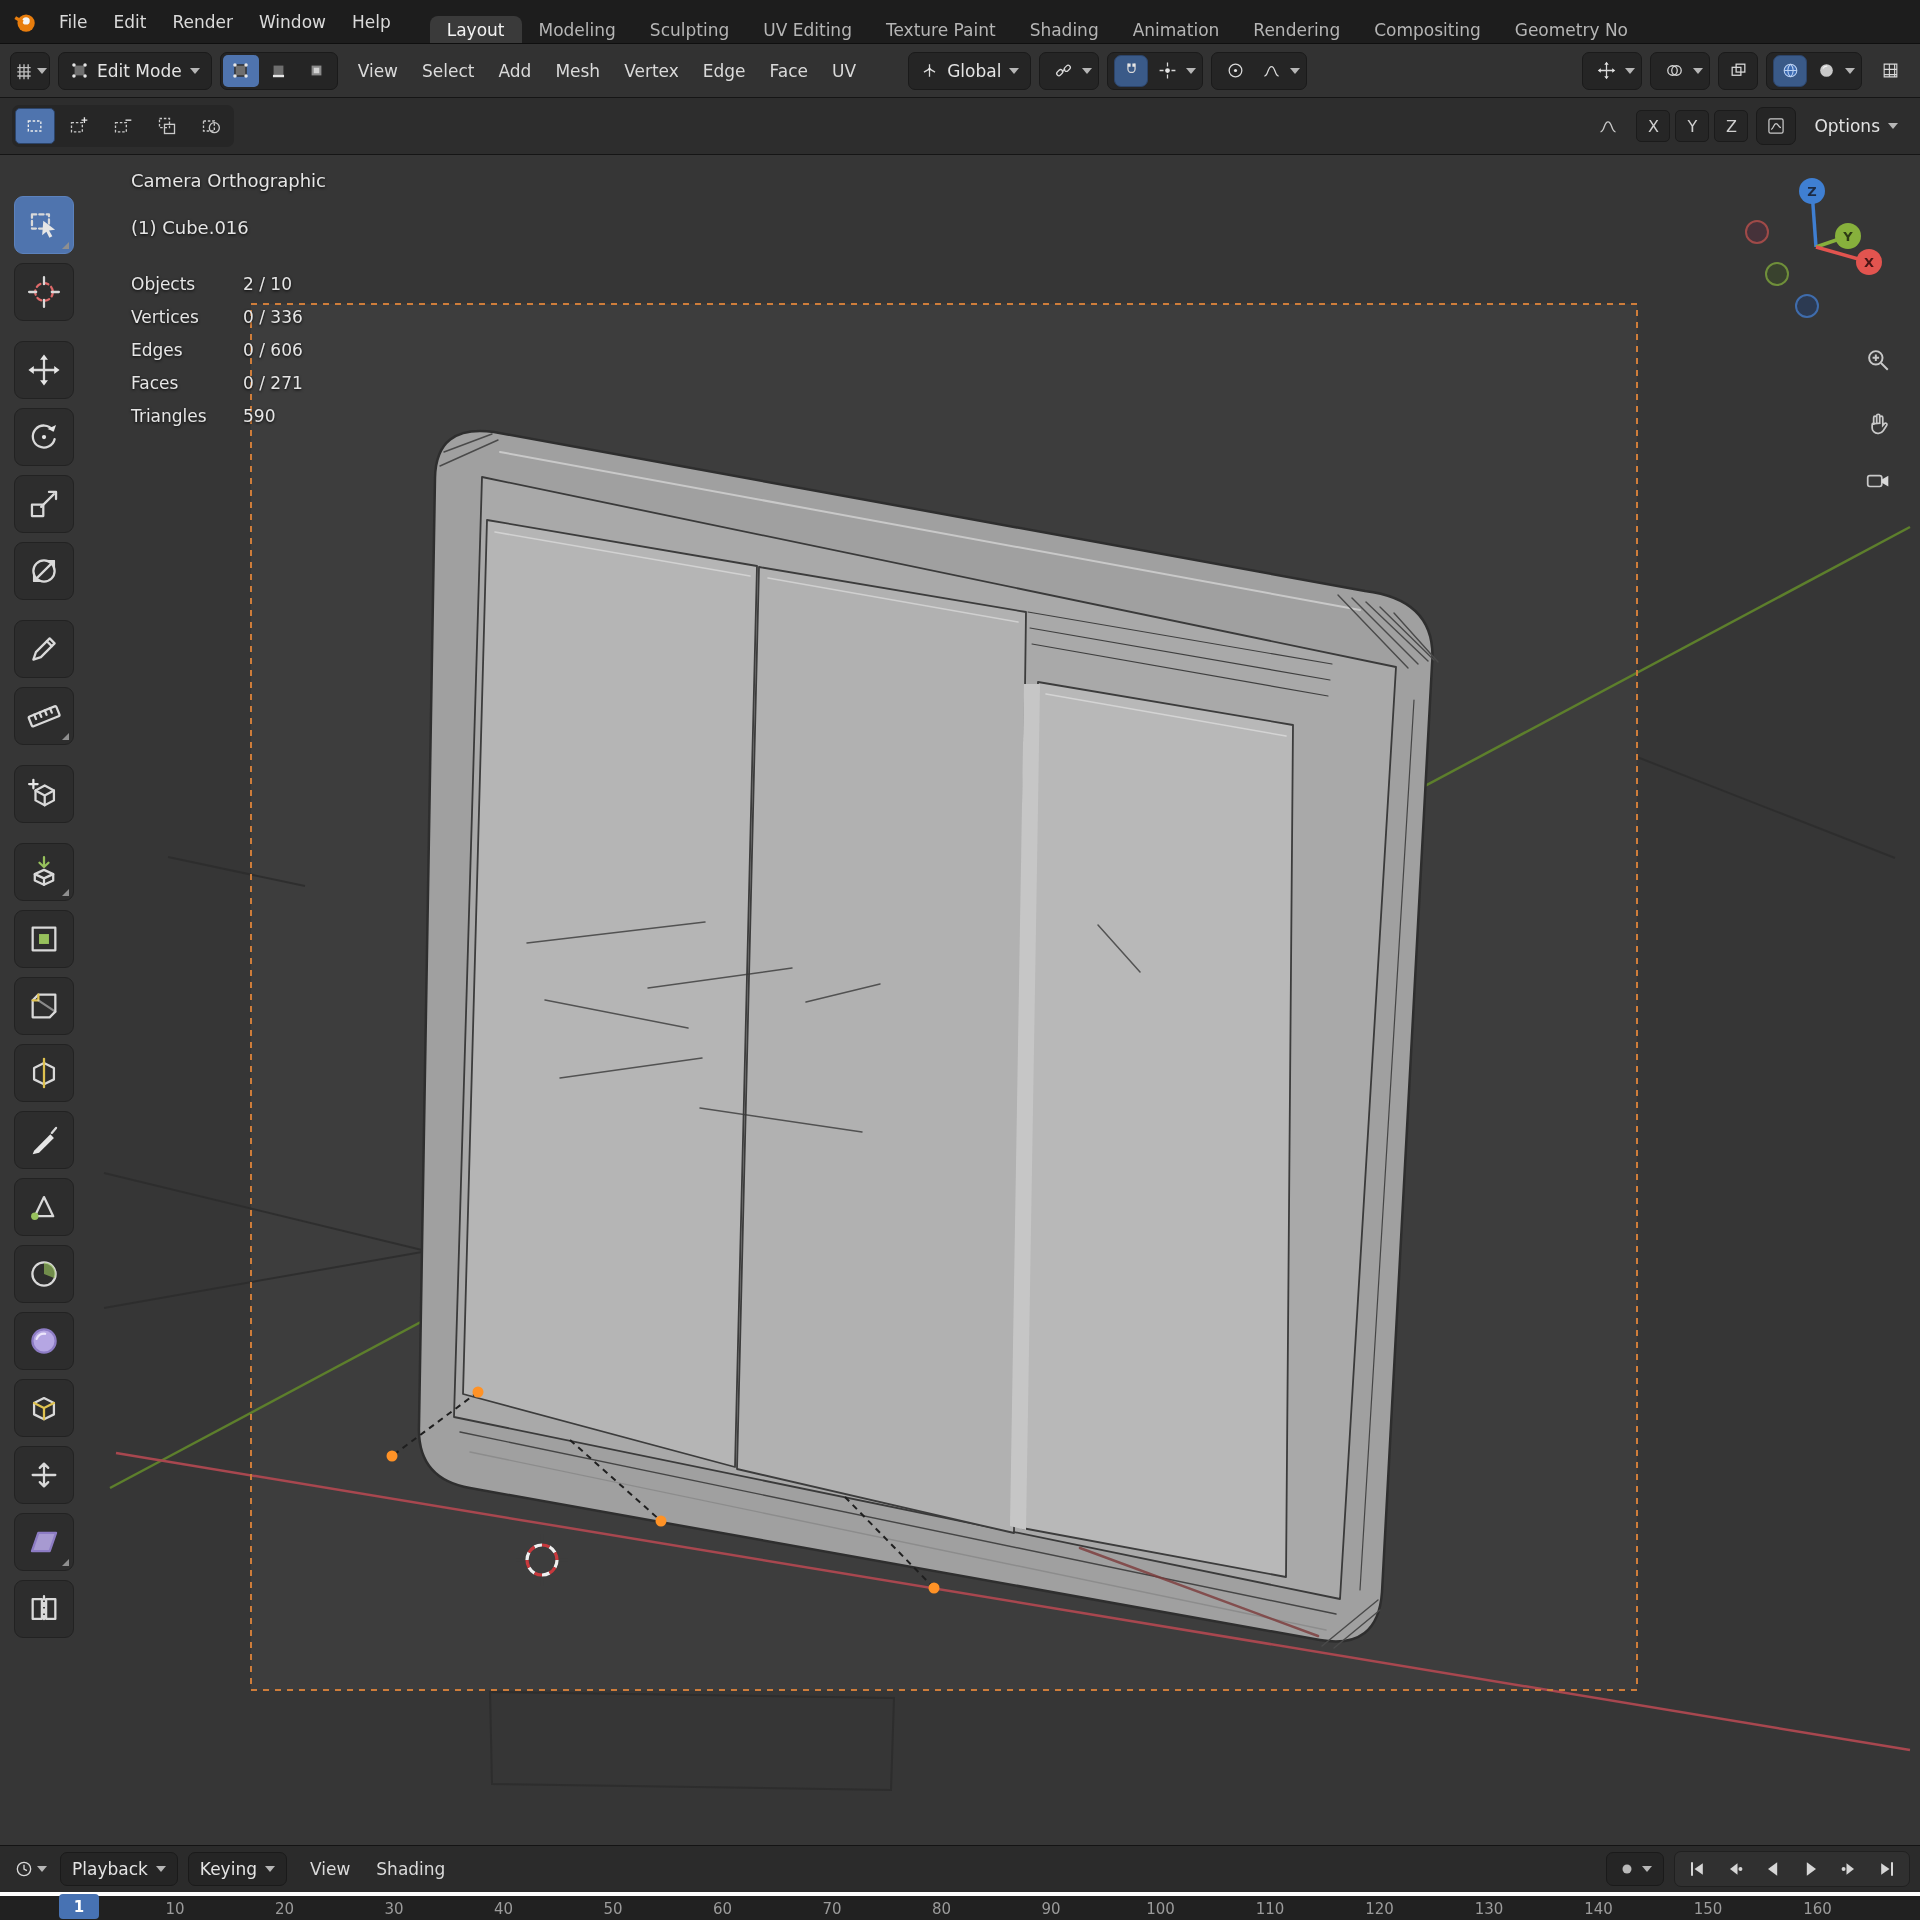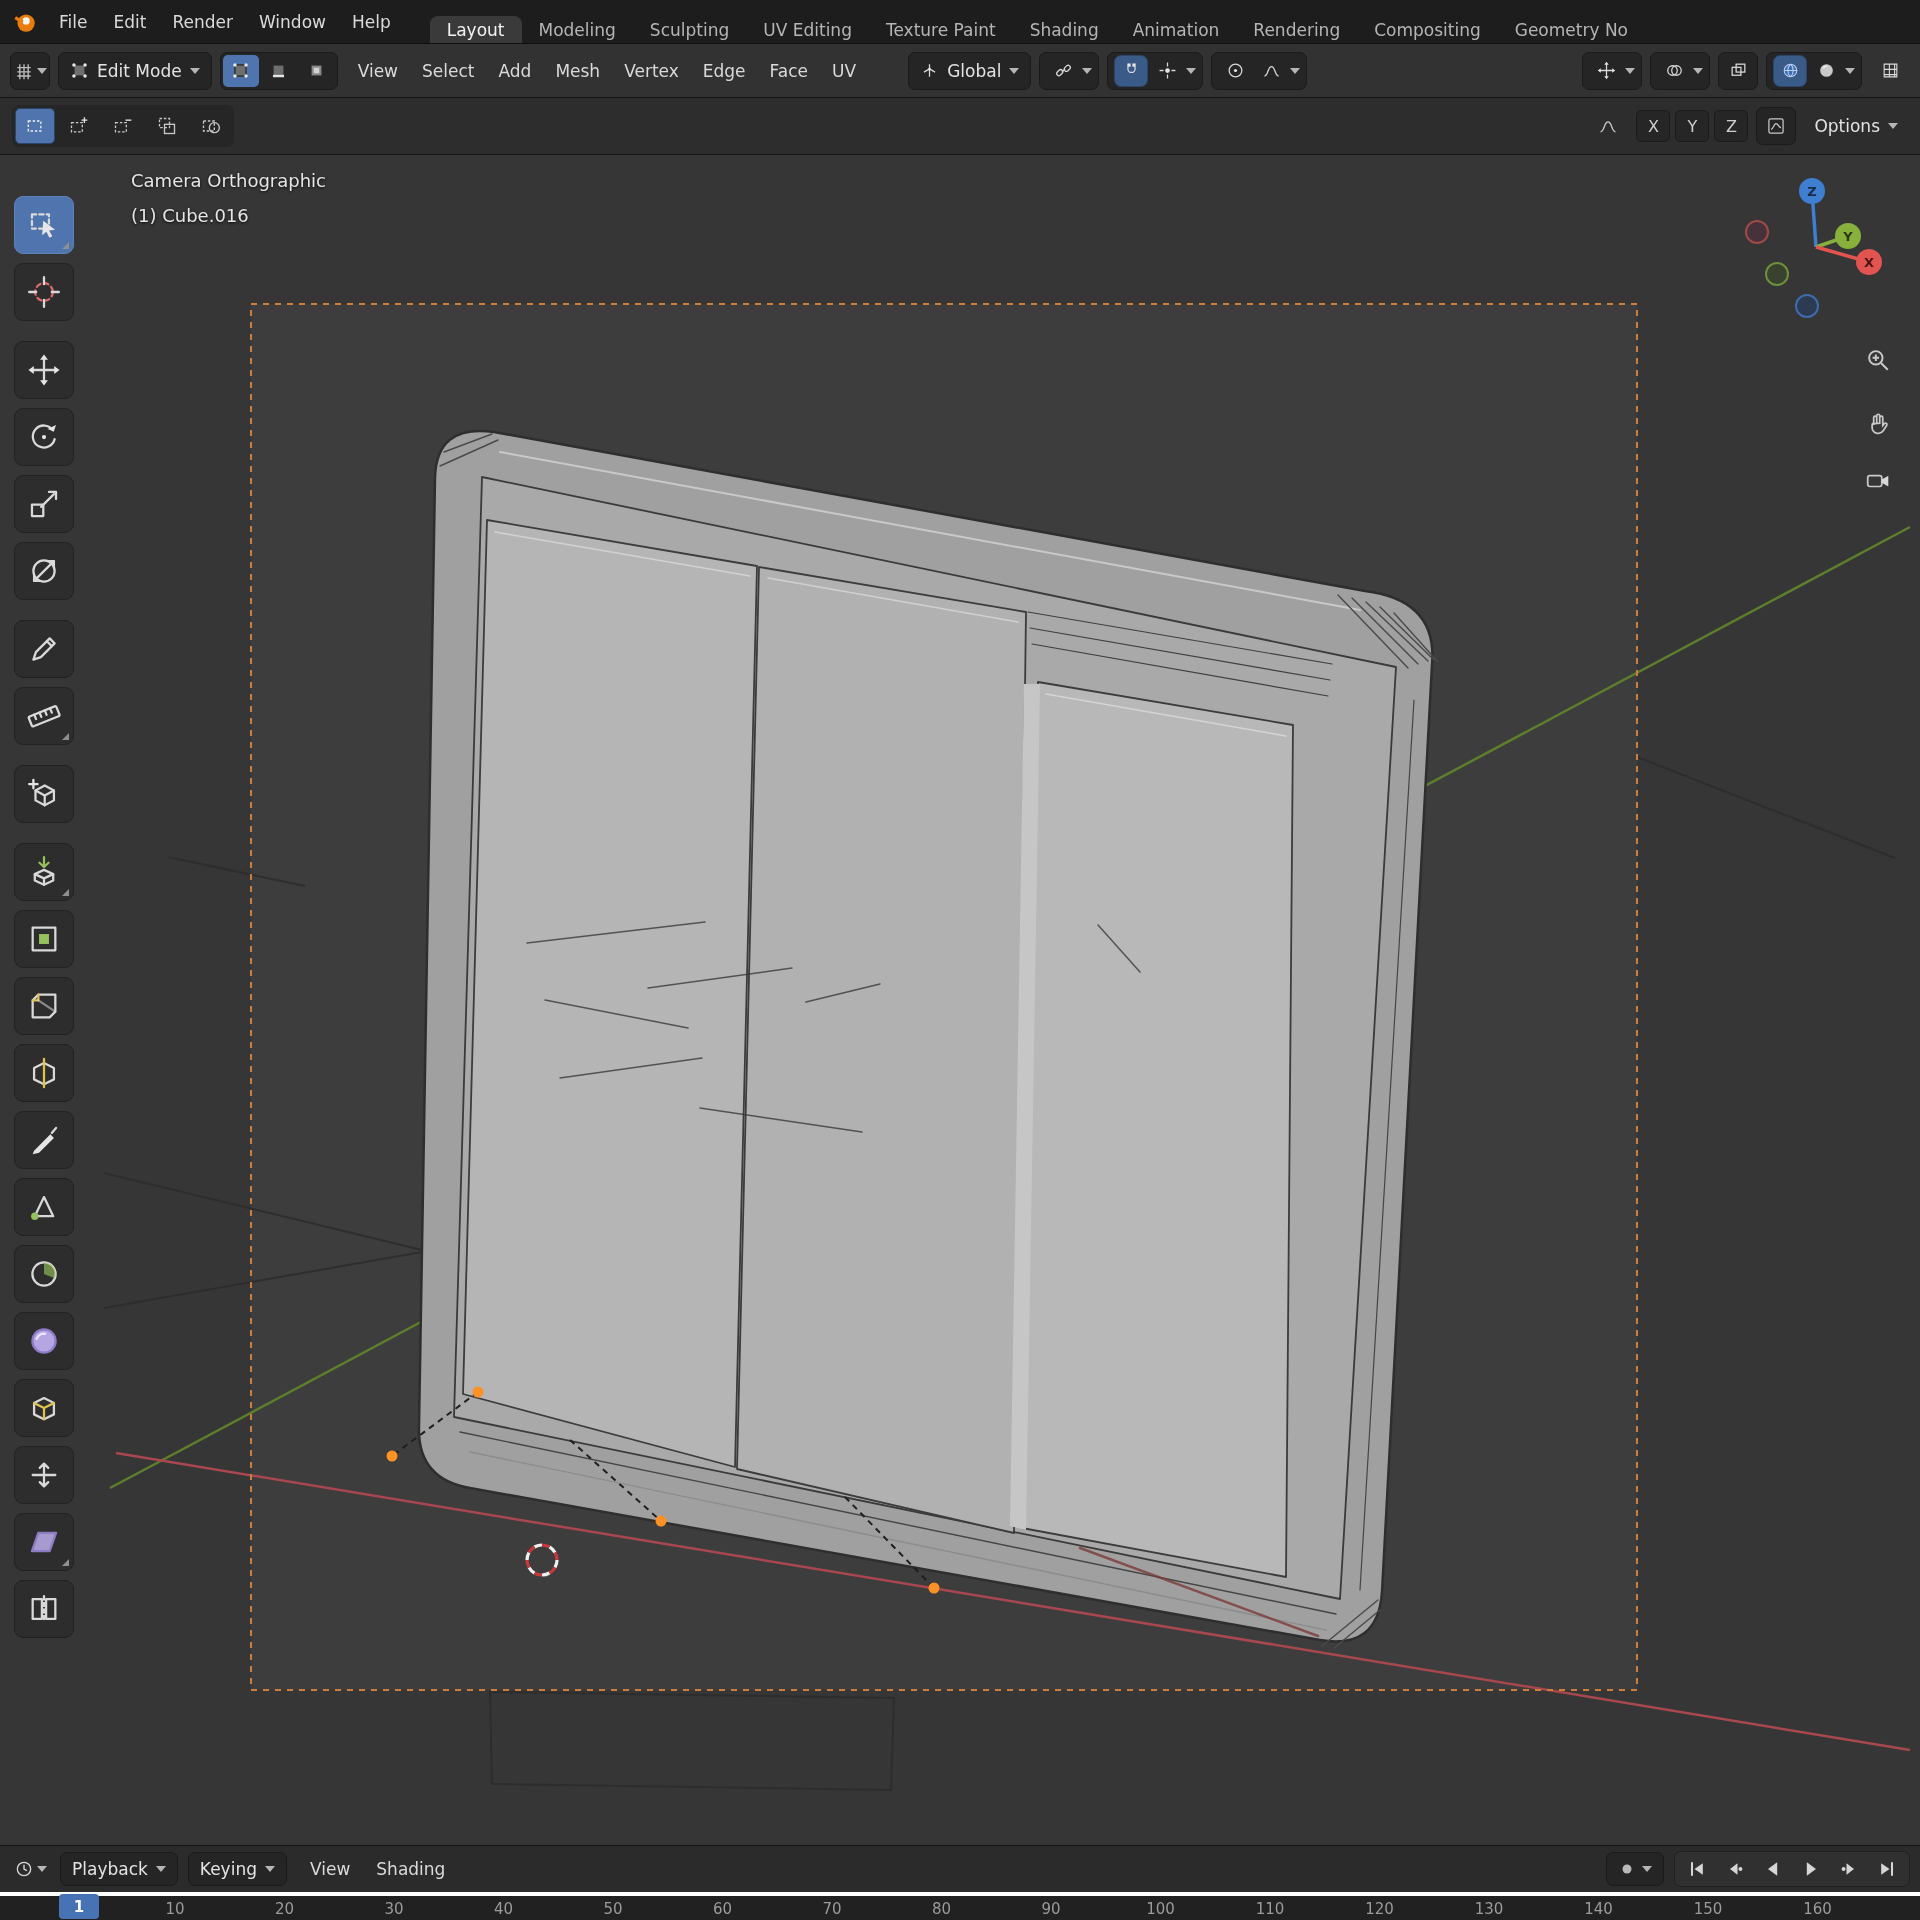--- a/index.html
+++ b/index.html
@@ -33,21 +33,21 @@
 .tset{position:absolute;left:0;top:98px;width:1920px;height:57px;background:#2d2d2d;display:flex;align-items:center;gap:8px;padding:0 12px;border-bottom:1px solid #151515;z-index:20}
 .selmodes{display:flex;gap:4px;background:#262626;border-radius:7px;padding:3px}
 .selmodes .iconbtn{width:40px;height:36px;border-radius:5px}
 .selmodes .iconbtn.on{background:#4f74ae}
 .axisbtn{width:34px;height:32px;border-radius:5px;background:#262626;border:1px solid #1b1b1b;color:#cfcfcf;font-size:16px;display:flex;align-items:center;justify-content:center}
 .optpill{display:flex;align-items:center;gap:8px;color:#e2e2e2;font-size:17px;padding:0 10px;height:36px}
 
 
 #scene{position:absolute;left:0;top:155px;z-index:1}
 .vpinfo{position:absolute;left:131px;top:170px;z-index:6;color:#e6e6e6;font-size:18px;text-shadow:0 1px 3px rgba(0,0,0,.85);pointer-events:none}
-.vpinfo .l2{margin-top:14px}
+.vpinfo .l2{margin-top:26px}
 .stats{margin-top:36px;display:grid;grid-template-columns:112px auto;row-gap:13px;font-size:17px}
 .toolcol{position:absolute;left:14px;top:196px;display:flex;flex-direction:column;gap:20px;z-index:10}
 .toolgroup{display:flex;flex-direction:column;gap:9px}
 .toolbtn{width:60px;height:58px;border-radius:9px;background:#2d2d2d;border:1px solid #222;display:flex;align-items:center;justify-content:center;position:relative}
 .toolbtn.active{background:#4f74ae;border-color:#5c82bd}
 .toolbtn.sub::after{content:"";position:absolute;right:4px;bottom:4px;border-left:7px solid transparent;border-bottom:7px solid #8f8f8f}
 .gizmo{position:absolute;left:1742px;top:166px;width:168px;height:168px;z-index:6}
 .sidebtn{position:absolute;left:1856px;width:44px;height:44px;display:flex;align-items:center;justify-content:center;z-index:6}
 
 
@@ -580,20 +580,32 @@
       <line x1="516" y1="1560" x2="528" y2="1560" stroke="#3d3d3d" stroke-width="2.5"></line>
       <line x1="556" y1="1560" x2="568" y2="1560" stroke="#3d3d3d" stroke-width="2.5"></line>
       <circle cx="542" cy="1560" r="15" fill="none" stroke="#f0f0f0" stroke-width="3.2" stroke-dasharray="7.8 7.8"></circle>
       <circle cx="542" cy="1560" r="15" fill="none" stroke="#c8393d" stroke-width="3.2" stroke-dasharray="7.8 7.8" stroke-dashoffset="7.8"></circle>
     </g>
   </svg>
 
   <div class="vpinfo">
     <div>Camera Orthographic</div>
     <div class="l2">(1) Cube.016</div>
+    <div id="stats" class="stats">
+        <span>Objects</span>
+        <span>2 / 10</span>
+        <span>Vertices</span>
+        <span>0 / 336</span>
+        <span>Edges</span>
+        <span>0 / 606</span>
+        <span>Faces</span>
+        <span>0 / 271</span>
+        <span>Triangles</span>
+        <span>590</span>
+      </div>
   </div>
 
   <div id="toolcol" class="toolcol">
       <div class="toolgroup">
         <div class="toolbtn active sub">
           <svg width="34" height="34" stroke="#d9d9d9" fill="none" stroke-width="1.6" stroke-linecap="round" stroke-linejoin="round">
             <use href="#sym-select-box"></use>
           </svg>
         </div>
         <div class="toolbtn">

